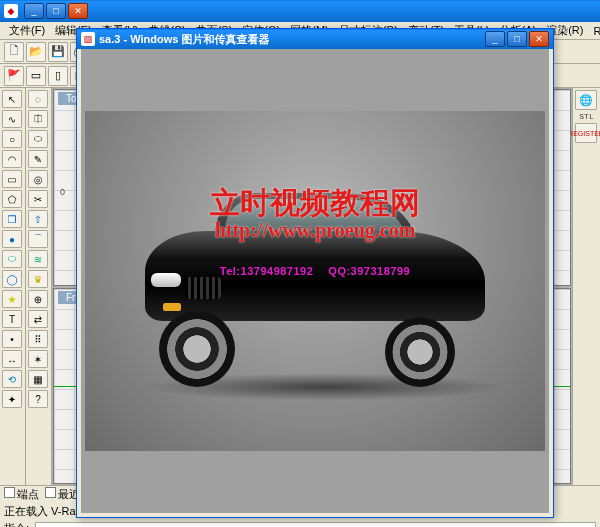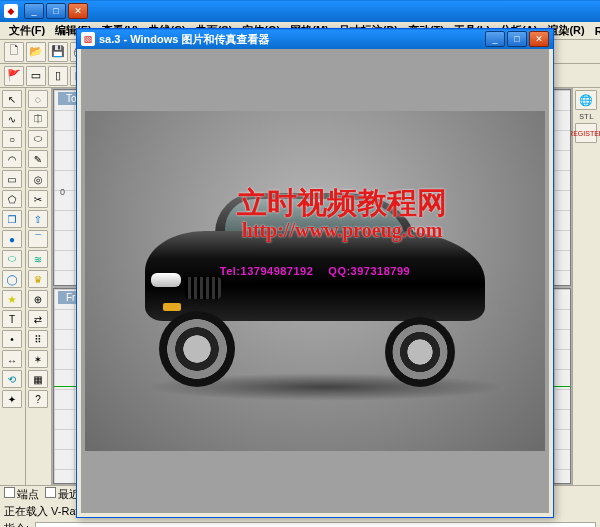--- a/index.html
+++ b/index.html
@@ -7,21 +7,21 @@
 
 
 .titlebar { height: 22px; background: linear-gradient(#0a6cce, #1f8fff 5%, #0a6cce); display: flex; align-items: center; padding: 0 4px; color: #fff; }
 .titlebar .icon { width: 14px; height: 14px; background: #fff; border-radius: 2px; margin-right: 4px; display: flex; align-items: center; justify-content: center; color: #c00; font-size: 9px; }
 .titlebar .title { flex: 1; font-weight: bold; }
 .win-btn { width: 20px; height: 16px; margin-left: 2px; background: linear-gradient(#5aa3f0,#1c6fd0); border: 1px solid #0a3d7a; border-radius: 2px; color: #fff; display: flex; align-items: center; justify-content: center; font-size: 9px; cursor: pointer; }
 .win-btn.close { background: linear-gradient(#f08050,#d04010); border-color: #802000; }
 
 
 .menubar { height: 18px; background: #ece9d8; display: flex; align-items: center; padding: 0 4px; border-bottom: 1px solid #aca899; }
-.menubar span { padding: 11px 5px; cursor: pointer; white-space: nowrap; font-weight: bold; }
+.menubar span { padding: 11px 5px; cursor: pointer; white-space: nowrap; }
 
 
 .toolbar { height: 24px; background: #ece9d8; display: flex; align-items: center; padding: 2px 4px; border-bottom: 1px solid #aca899; gap: 2px; }
 .tb-btn { width: 20px; height: 20px; border: 1px solid #aca899; background: #f5f3e9; display: flex; align-items: center; justify-content: center; font-size: 11px; cursor: pointer; border-radius: 1px; }
 .tb-sep { width: 1px; height: 18px; background: #aca899; margin: 0 2px; }
 
 
 .workspace { position: absolute; top: 88px; left: 0; right: 0; bottom: 42px; display: flex; }
 .left-tools { width: 26px; background: #ece9d8; border-right: 1px solid #aca899; display: flex; flex-direction: column; padding: 2px; gap: 2px; }
 .left-tools .tb-btn { width: 20px; height: 18px; font-size: 10px; }
@@ -58,21 +58,21 @@
 .wheel { position:absolute; width:70px; height:70px; background: radial-gradient(circle,#bbb 0 25%, #222 26% 40%, #888 41% 55%, #111 56% 100%); border-radius:50%; bottom:-6px; }
 .wheel.front { left:34px; width:76px; height:76px; }
 .wheel.rear { right:50px; }
 .headlight { position:absolute; left:26px; top:92px; width:30px; height:14px; background: linear-gradient(#fff,#bbb); border-radius:6px; }
 .foglight { position:absolute; left:38px; top:122px; width:18px; height:8px; background:#e6a81e; border-radius:2px; }
 .grille { position:absolute; left:60px; top:96px; width:36px; height:22px; background: repeating-linear-gradient(90deg,#000,#000 3px,#333 3px,#333 6px); border-radius:4px; }
 .shadow { position:absolute; left:20px; bottom:-20px; width:360px; height:28px; background: radial-gradient(ellipse, rgba(0,0,0,.55), transparent 70%); }
 
 
 .wm { position: absolute; left: 50%; transform: translateX(-50%); text-align: center; font-weight: bold; font-family: "SimHei", "Microsoft YaHei"; white-space: nowrap; pointer-events: none; }
-.wm.red { color: #e21b1b; text-shadow: 0 0 2px #fff; margin-left: 27px; }
+.wm.red { color: #e21b1b; text-shadow: 0 0 2px #fff; }
 .wm.magenta { color: #e818d0; letter-spacing: .5px; }
 </style>
 </head>
 <body>
 
 <div class="titlebar">
   <div class="icon">◆</div>
   <div class="win-btn">_</div>
   <div class="win-btn">□</div>
   <div class="win-btn close">✕</div>

